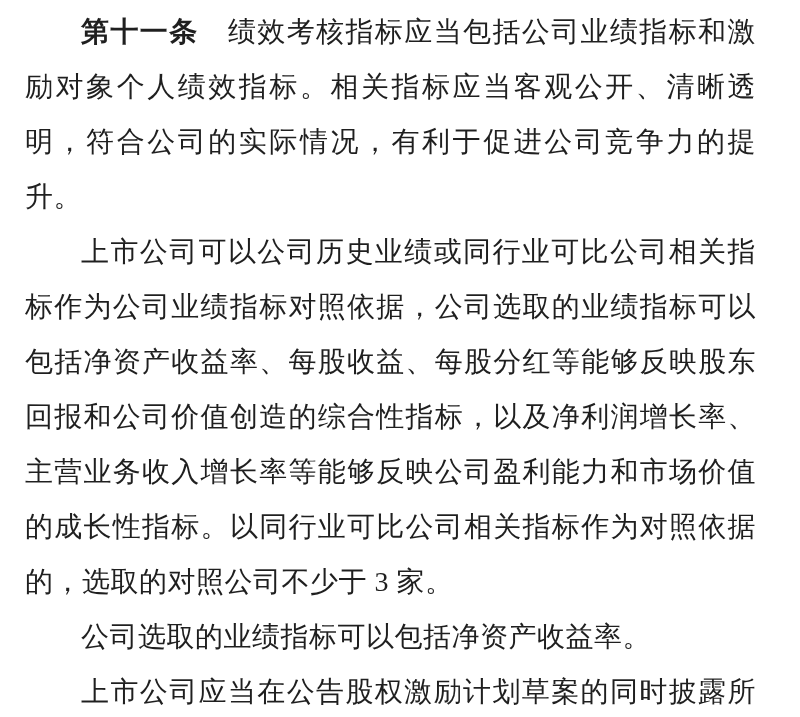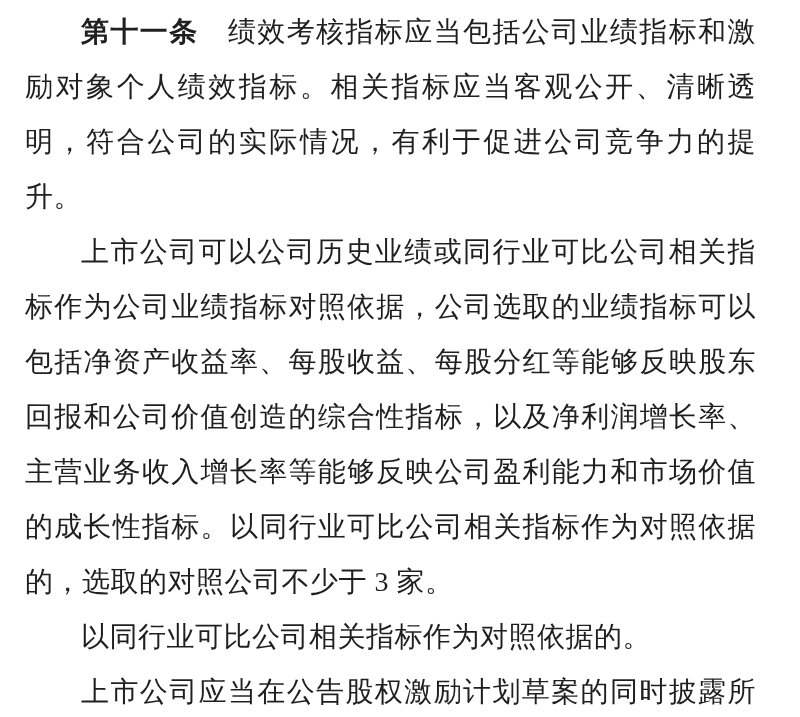--- a/index.html
+++ b/index.html
@@ -32,15 +32,15 @@
   .lead {
     font-weight: bold;
   }
 </style>
 </head>
 <body style="background: rgb(255, 255, 255);">
 
 <main class="doc" style="color: rgb(31, 31, 31);">
   <p class="para"><strong class="lead">第十一条</strong><span>　绩效考核指标应当包括公司业绩指标和激励对象个人绩效指标。相关指标应当客观公开、清晰透明，符合公司的实际情况，有利于促进公司竞争力的提升。</span></p>
   <p class="para"><strong class="lead"></strong><span>上市公司可以公司历史业绩或同行业可比公司相关指标作为公司业绩指标对照依据，公司选取的业绩指标可以包括净资产收益率、每股收益、每股分红等能够反映股东回报和公司价值创造的综合性指标，以及净利润增长率、主营业务收入增长率等能够反映公司盈利能力和市场价值的成长性指标。以同行业可比公司相关指标作为对照依据的，选取的对照公司不少于 3 家。</span></p>
-  <p class="para"><strong class="lead"></strong><span>以同行业可比公司相关指标作为对照依据的。</span></p>
+  <p class="para"><strong class="lead"></strong><span>公司选取的业绩指标可以包括净资产收益率。</span></p>
   <p class="para"><strong class="lead"></strong><span>上市公司应当在公告股权激励计划草案的同时披露所设定指标的科学性和合理性。</span></p>
 </main>
 
 </body></html>

